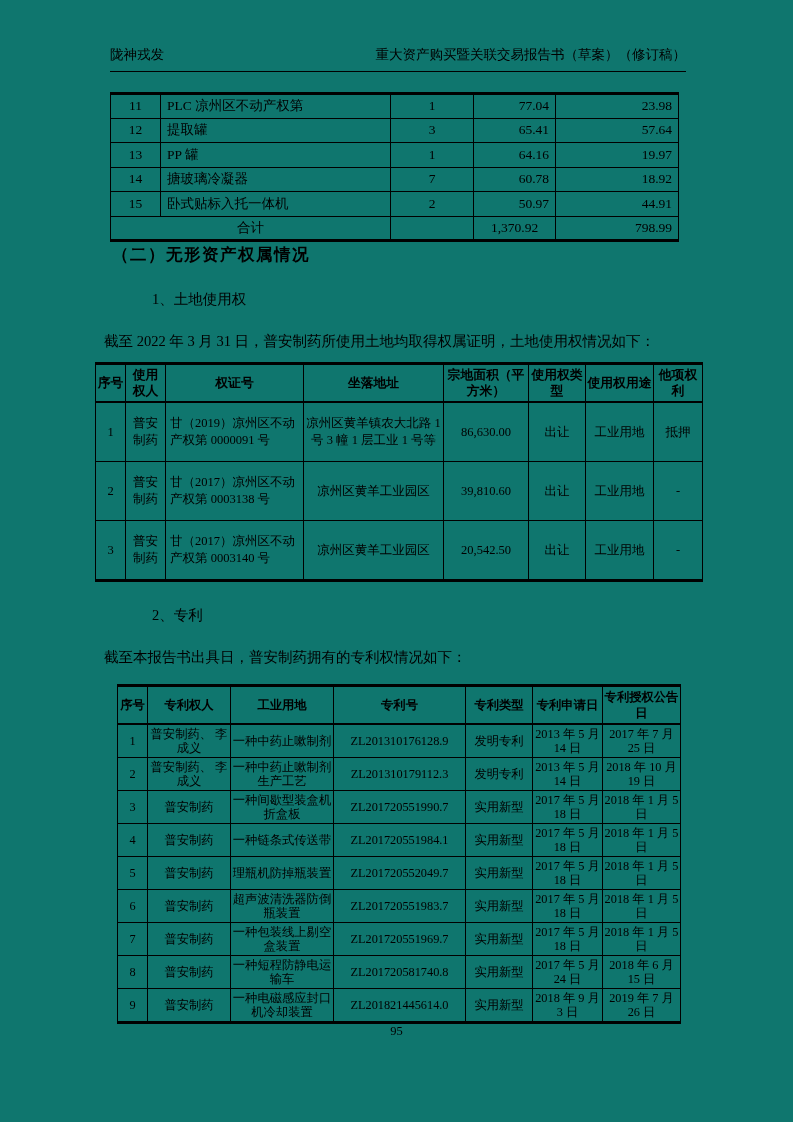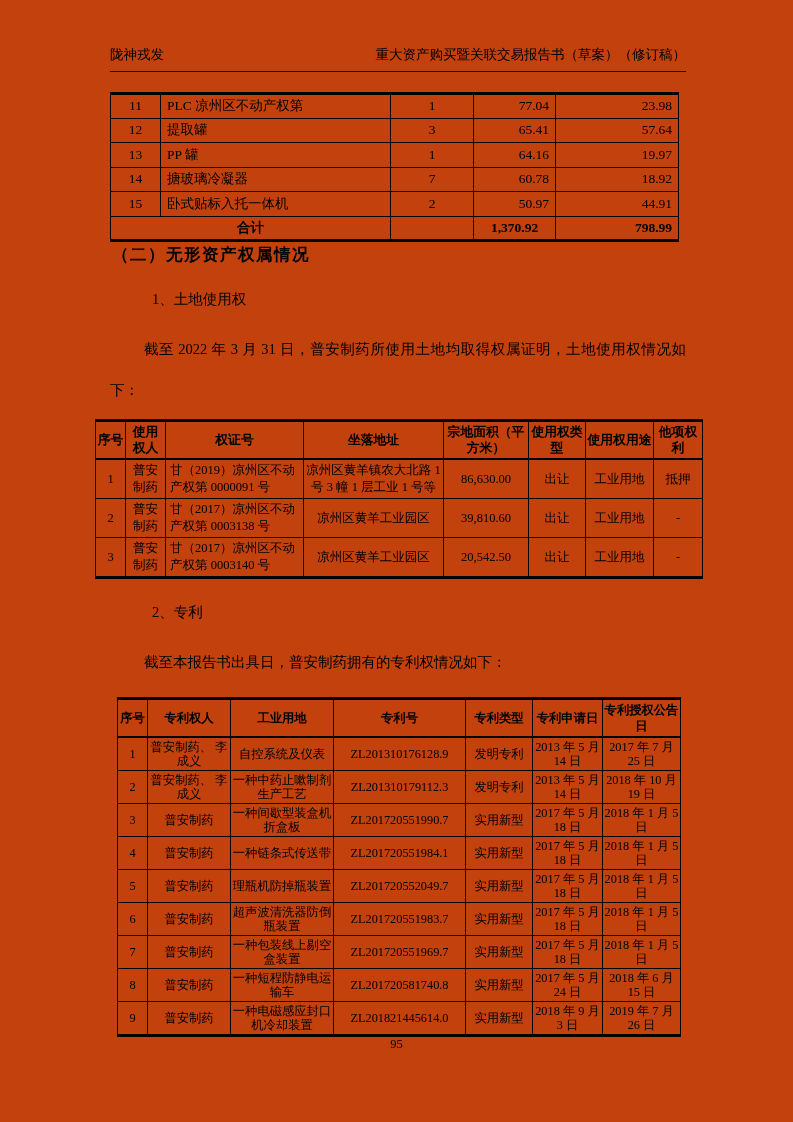--- a/index.html
+++ b/index.html
@@ -1,18 +1,18 @@
 <!DOCTYPE html>
 <html><head>
 <meta charset="utf-8">
 <style>
   * { margin:0; padding:0; box-sizing:border-box; }
   html,body { background:#ffffff; }
   .page {
-    width:793px; height:1122px; background:#c2410c; color:#000;
+    width:793px; height:1122px; background:#0f766e; color:#000;
     position:relative; overflow:hidden;
     font-family:"Liberation Serif","DejaVu Serif",serif;
   }
   
   .doc-header {
     display:flex; justify-content:space-between; align-items:flex-end;
     margin:46px 107px 0 110px; padding-bottom:7px;
     border-bottom:1px solid #000; font-size:13.5px;
   }
   
@@ -20,36 +20,36 @@
     border-top:3px solid #000; border-bottom:3px solid #000; }
   table.tbl th, table.tbl td { border:1px solid #000; vertical-align:middle; }
   table.tbl th { font-weight:bold; border-bottom:2px solid #000; }
   
   .equipment { margin:20px 0 0 110px; width:568px; font-size:13.5px; }
   .equipment td { height:24.5px; padding:1px 6px; }
   .equipment td:nth-child(1) { text-align:center; }
   .equipment td:nth-child(2) { text-align:left; }
   .equipment td:nth-child(3) { text-align:center; }
   .equipment td:nth-child(4), .equipment td:nth-child(5) { text-align:right; }
-  .equipment .total td { font-weight:bold; }
+  .equipment .total td { font-weight:normal; }
   .equipment .total td:first-child { text-align:center; }
   
   .section-heading {
     margin:2px 0 0 112px;
     font-family:"Liberation Sans","DejaVu Sans",sans-serif;
     font-weight:bold; font-size:16.5px; letter-spacing:1.5px;
   }
   .sub-heading { margin:24px 0 0 110px; padding-left:42px; font-size:14.5px; }
-  .para { margin:20px 107px 0 110px; font-size:14.5px; line-height:41px;
+  .para { margin:20px 107px 0 70px; font-size:14.5px; line-height:25px;
     text-align:justify; text-indent:34px; }
   
   .land { margin:8px 0 0 95px; width:607px; font-size:12.5px; }
   .land th { padding:2px 1px; line-height:16px; font-size:12.8px; text-align:center; }
   .land td { padding:2px 2px; line-height:17px; text-align:center; }
-  .land td:nth-child(3) { text-align:left; padding:2px 4px; }
+  .land td:nth-child(3) { text-align:left; padding:12px 4px; }
   
   .patent { margin:14px 0 0 117px; width:563px; font-size:12.3px; }
   .patent th { padding:2px 1px; line-height:16px; text-align:center; }
   .patent td { padding:2px 1px; line-height:14px; text-align:center; height:32px; }
   .page-footer { text-align:center; font-size:12.5px; }
 </style>
 </head>
 <body>
 
 <div class="page">
@@ -199,21 +199,21 @@
           <th>专利号</th>
           <th>专利类型</th>
           <th>专利申请日</th>
           <th>专利授权公告日</th>
         </tr>
     </thead>
     <tbody>
         <tr>
           <td>1</td>
           <td>普安制药、 李成义</td>
-          <td>自控系统及仪表</td>
+          <td>一种中药止嗽制剂</td>
           <td>ZL201310176128.9</td>
           <td>发明专利</td>
           <td>2013 年 5 月 14 日</td>
           <td>2017 年 7 月 25 日</td>
         </tr>
         <tr>
           <td>2</td>
           <td>普安制药、 李成义</td>
           <td>一种中药止嗽制剂生产工艺</td>
           <td>ZL201310179112.3</td>

